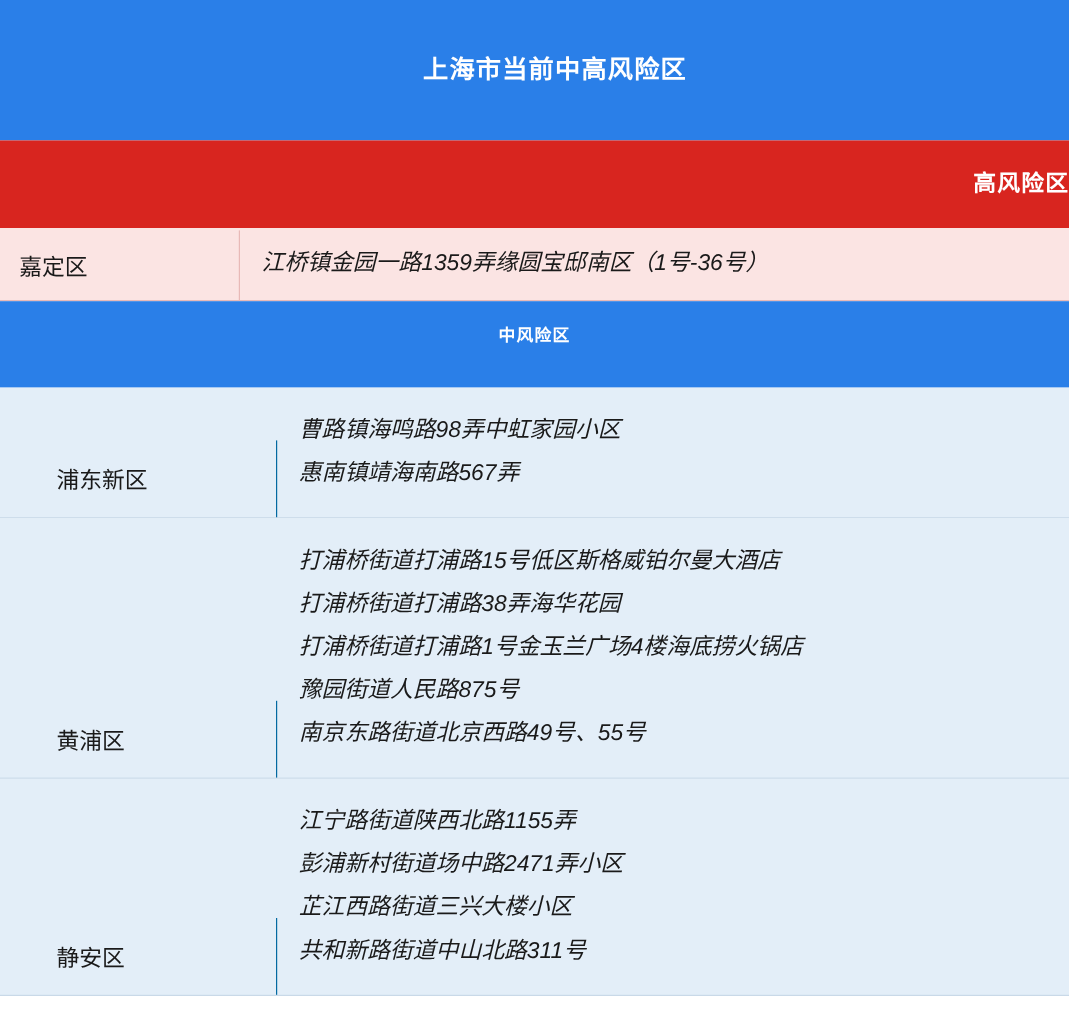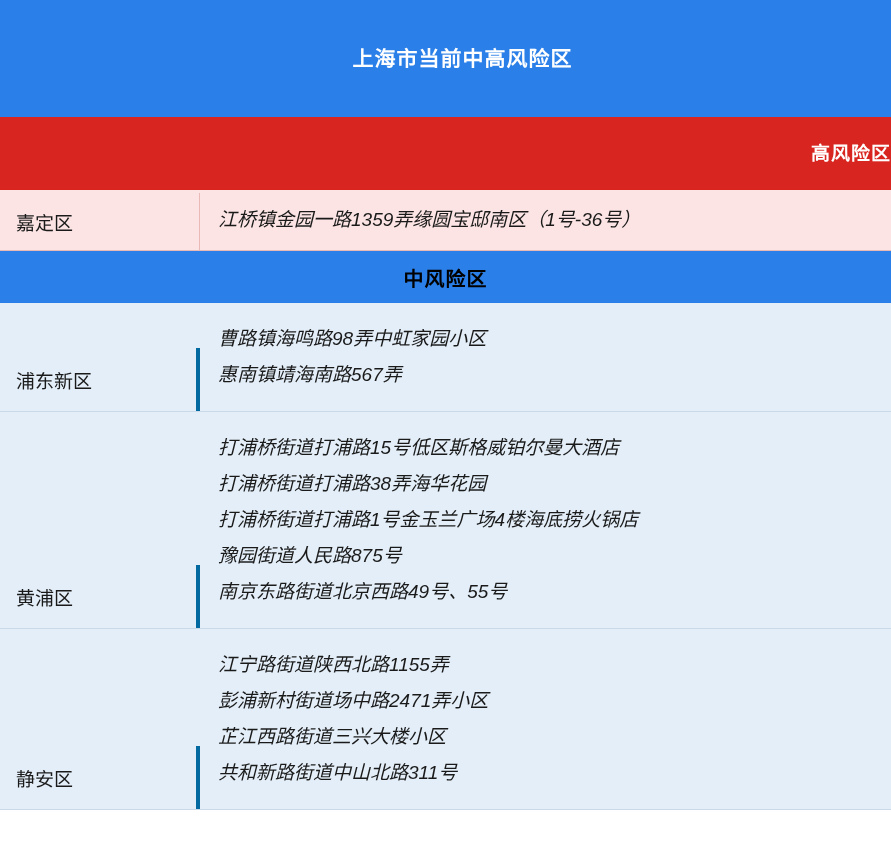--- a/index.html
+++ b/index.html
@@ -29,25 +29,25 @@
     color: #ffffff;
     text-align: right;
     font-size: 19px;
     font-weight: bold;
     height: 73px;
     line-height: 73px;
     letter-spacing: 1px;
   }
   .section-mid {
     background: #2a7fe8;
-    color: #000000;
+    color: #ffffff;
     text-align: center;
-    font-size: 20px;
+    font-size: 14px;
     font-weight: bold;
-    height: 52px;
+    height: 72px;
     line-height: 57px;
     letter-spacing: 1px;
   }
   .row {
     display: flex;
     align-items: flex-end;
   }
   .row-high {
     background: #fbe4e3;
     border-bottom: 1px solid #e8b9b7;
@@ -62,21 +62,22 @@
     box-sizing: border-box;
     padding: 18px 0 18px 16px;
     font-size: 19px;
     color: #1a1a1a;
     font-weight: normal;
   }
   .row-high .cell-district {
     border-right: 1px solid #e8b9b7;
   }
   .row-mid .cell-district {
-    border-right: 4px solid #0369a1;
+    border-right: 1px solid #0369a1;
+    margin-left: 31px;
   }
   .cell-places {
     flex: 1 1 auto;
     box-sizing: border-box;
     padding: 18px 14px 18px 18px;
     font-size: 19px;
     color: #1a1a1a;
   }
   .place-line {
     line-height: 36px;

